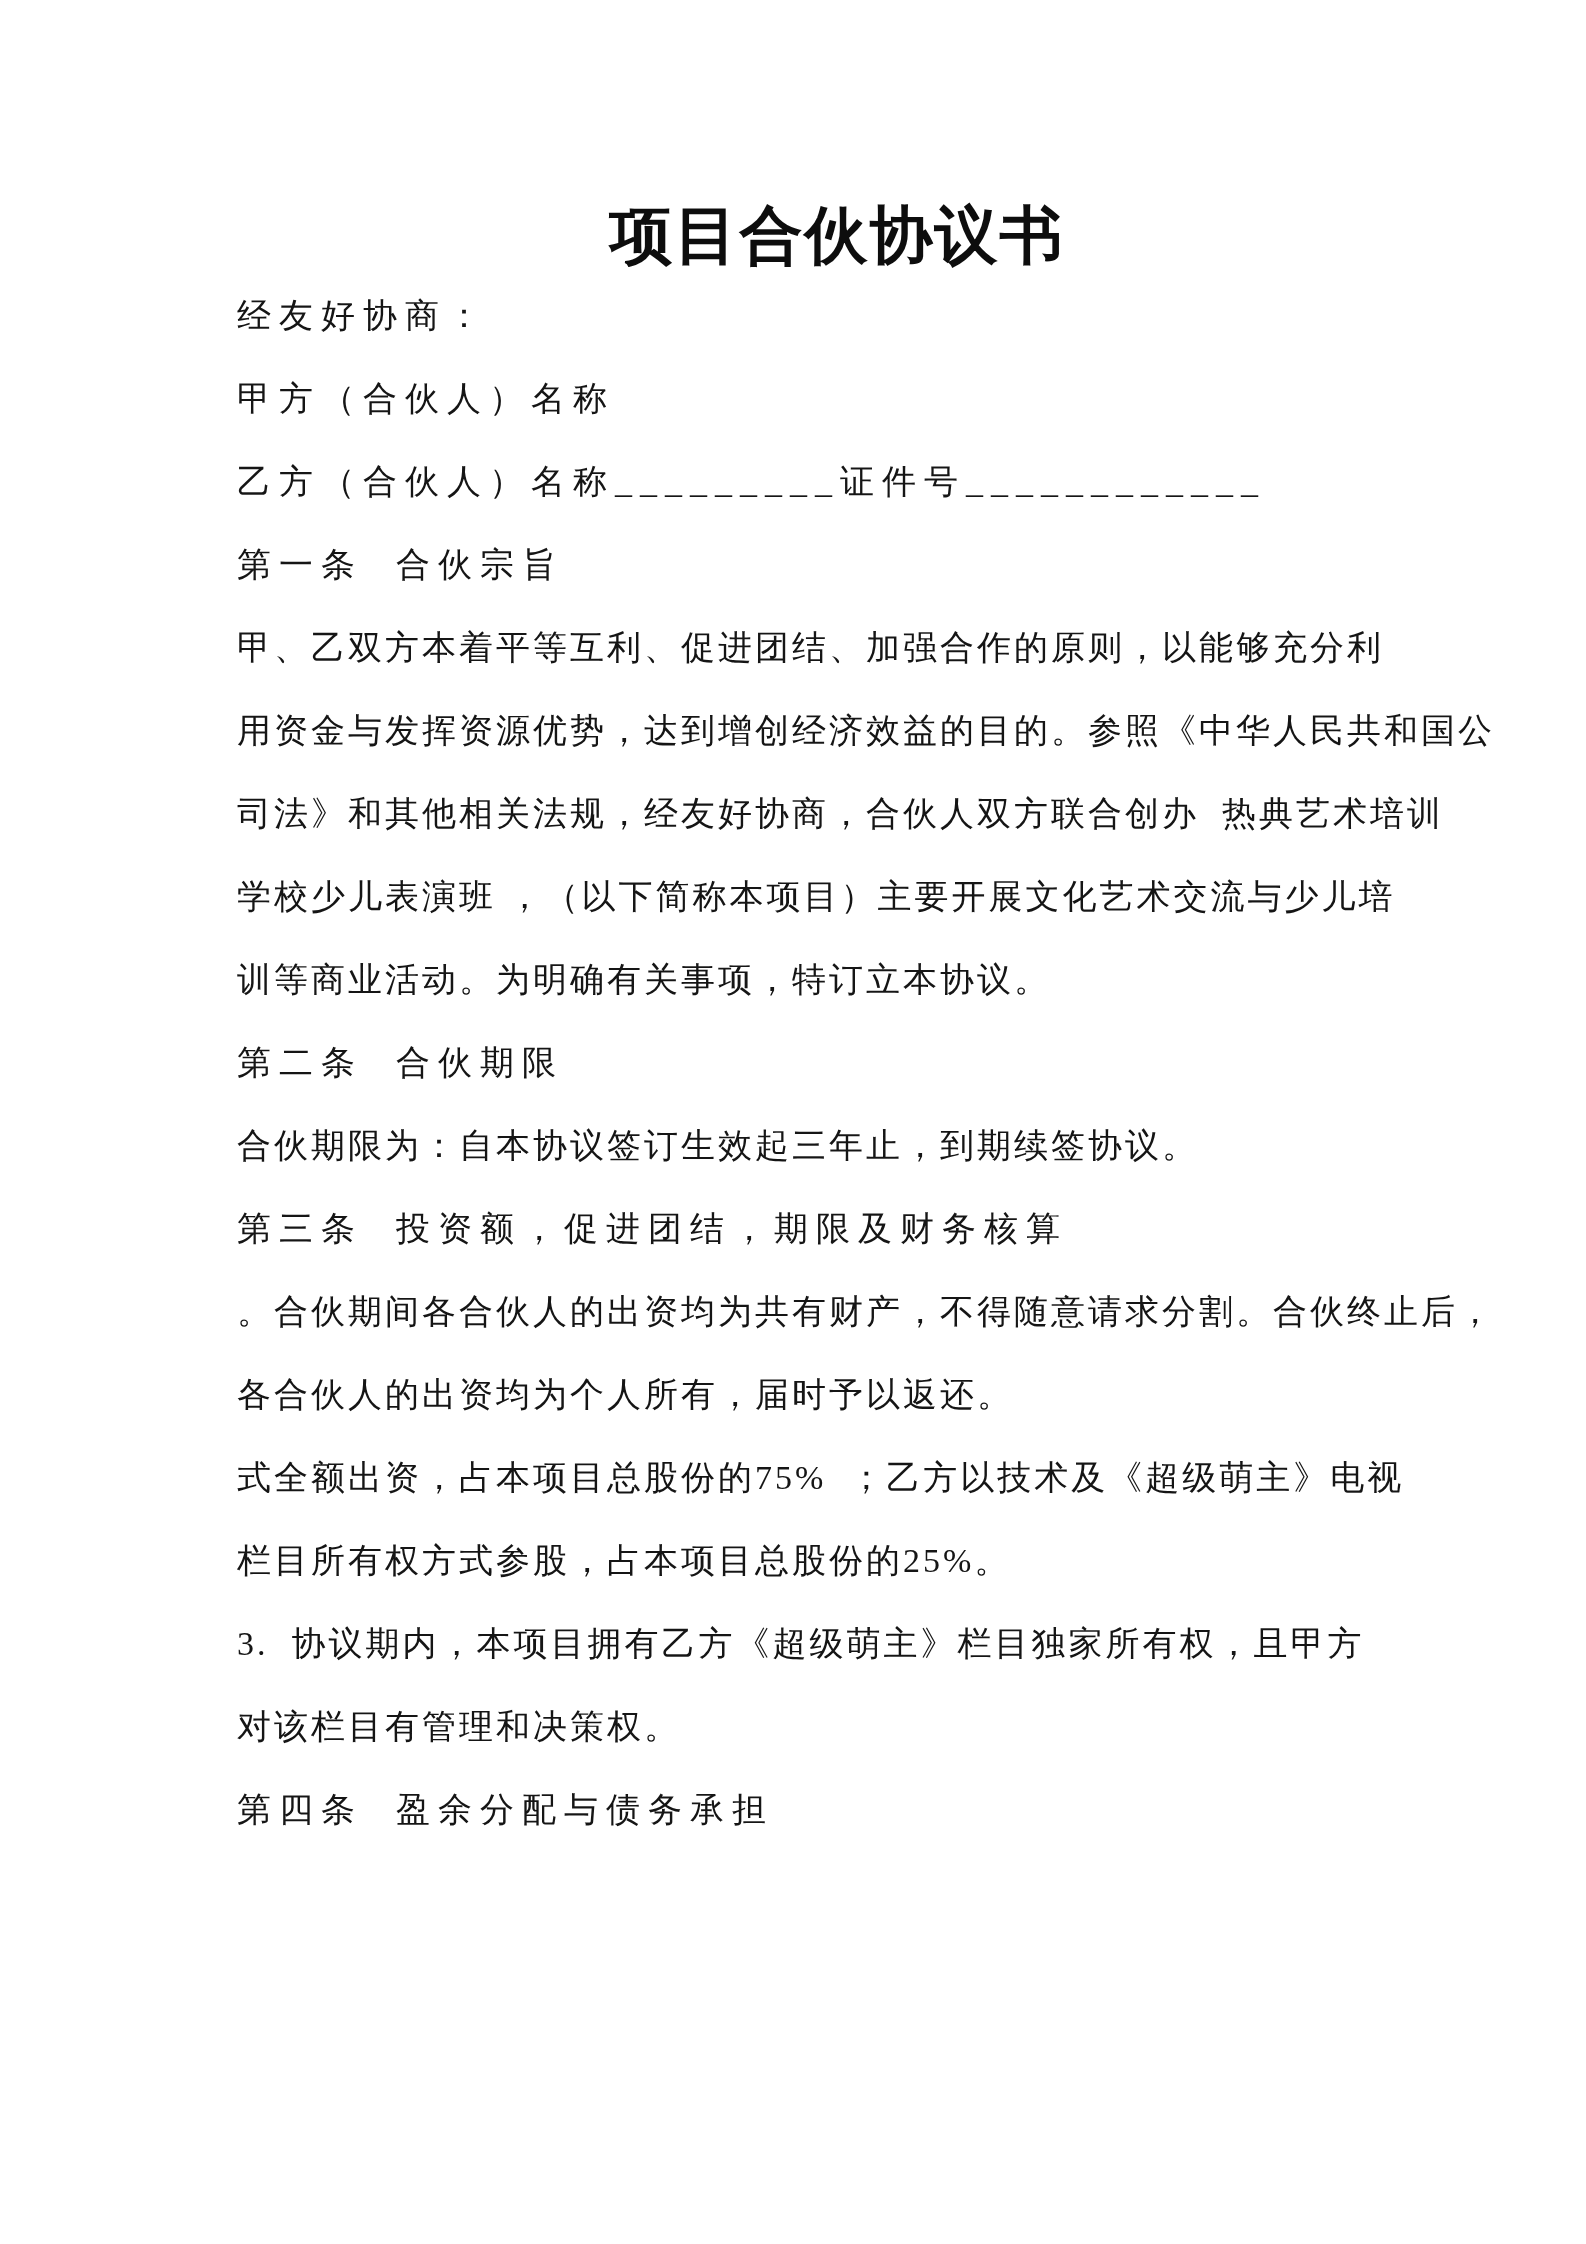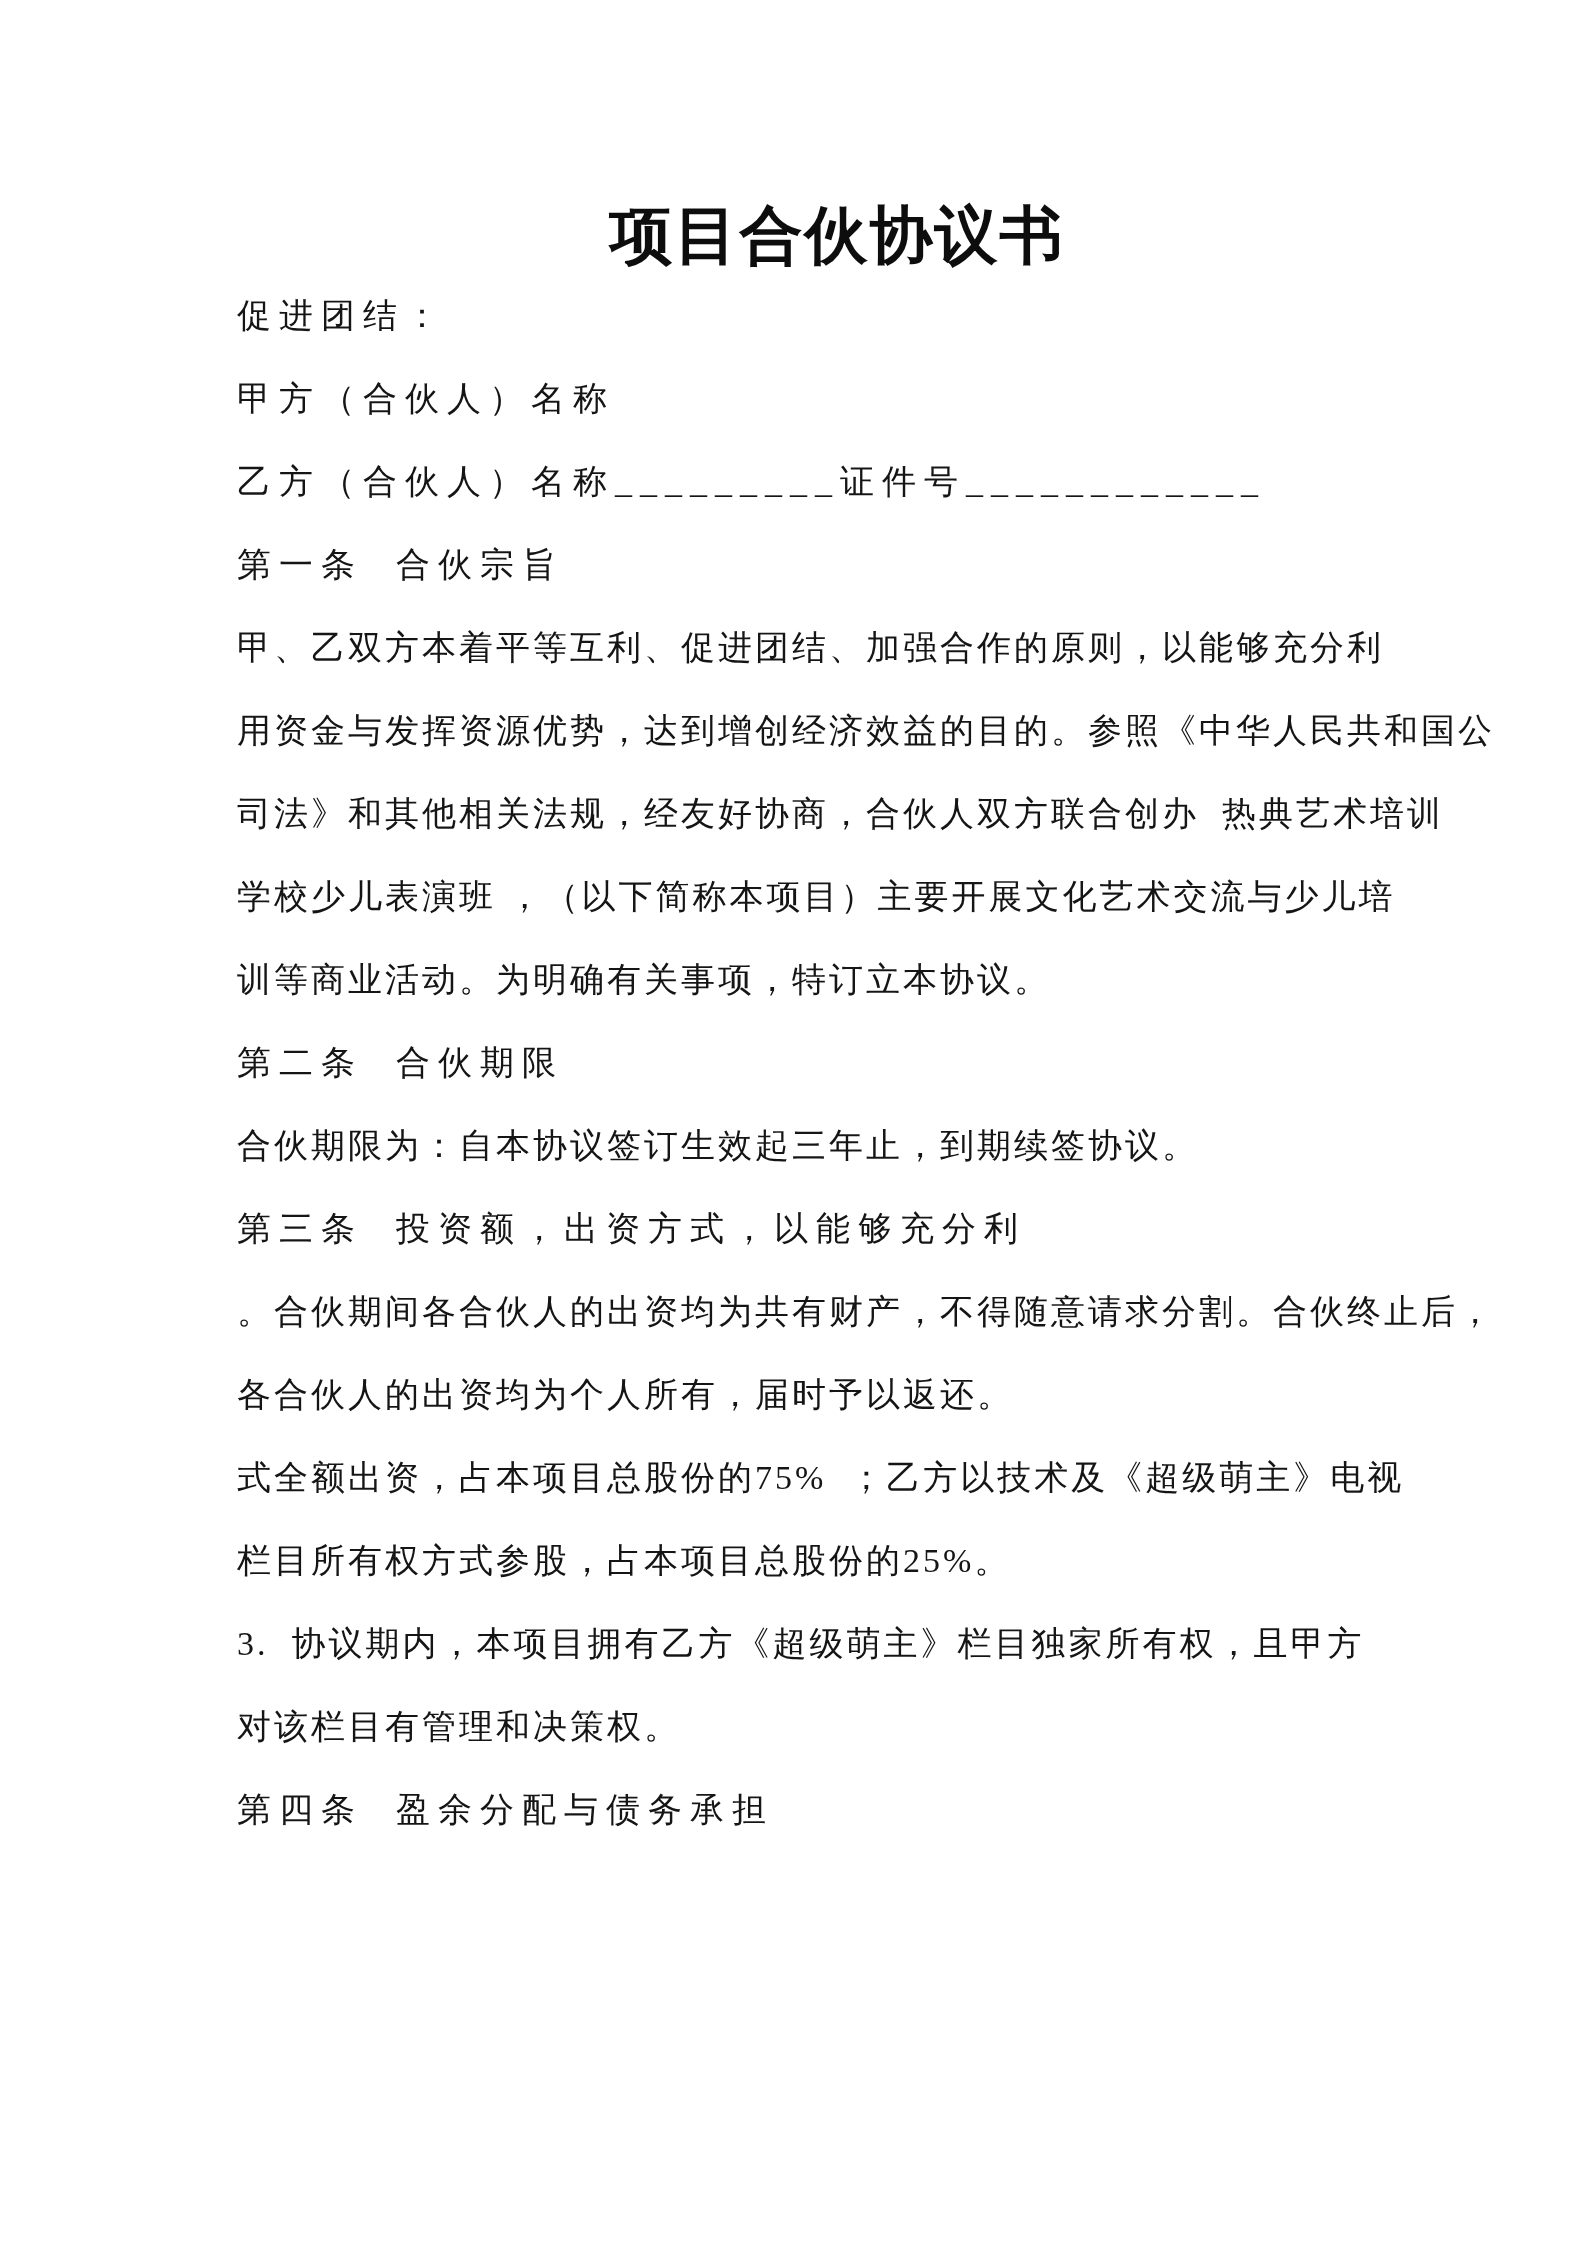--- a/index.html
+++ b/index.html
@@ -47,32 +47,32 @@
   .kind-field, .kind-heading {
     letter-spacing: 8px;
   }
 </style>
 </head>
 <body>
 
 <div class="page">
   <h1 class="doc-title">项目合伙协议书</h1>
   <div class="doc-body">
-      <div class="line kind-field">促进团结：</div>
+      <div class="line kind-field">经友好协商：</div>
       <div class="line kind-field">甲方（合伙人）名称</div>
       <div class="line kind-field">乙方（合伙人）名称_________证件号____________</div>
       <div class="line kind-heading">第一条  合伙宗旨</div>
       <div class="line kind-paragraph">甲、乙双方本着平等互利、促进团结、加强合作的原则，以能够充分利</div>
       <div class="line kind-paragraph">用资金与发挥资源优势，达到增创经济效益的目的。参照《中华人民共和国公</div>
       <div class="line kind-paragraph">司法》和其他相关法规，经友好协商，合伙人双方联合创办  热典艺术培训</div>
       <div class="line kind-paragraph">学校少儿表演班 ，（以下简称本项目）主要开展文化艺术交流与少儿培</div>
       <div class="line kind-paragraph">训等商业活动。为明确有关事项，特订立本协议。</div>
       <div class="line kind-heading">第二条  合伙期限</div>
       <div class="line kind-paragraph">合伙期限为：自本协议签订生效起三年止，到期续签协议。</div>
-      <div class="line kind-heading">第三条  投资额，出资方式，以能够充分利</div>
+      <div class="line kind-heading">第三条  投资额，促进团结，期限及财务核算</div>
       <div class="line kind-paragraph">。合伙期间各合伙人的出资均为共有财产，不得随意请求分割。合伙终止后，</div>
       <div class="line kind-paragraph">各合伙人的出资均为个人所有，届时予以返还。</div>
       <div class="line kind-paragraph">式全额出资，占本项目总股份的75%  ；乙方以技术及《超级萌主》电视</div>
       <div class="line kind-paragraph">栏目所有权方式参股，占本项目总股份的25%。</div>
       <div class="line kind-paragraph">3.  协议期内，本项目拥有乙方《超级萌主》栏目独家所有权，且甲方</div>
       <div class="line kind-paragraph">对该栏目有管理和决策权。</div>
       <div class="line kind-heading">第四条  盈余分配与债务承担</div>
     </div>
 </div>
 

